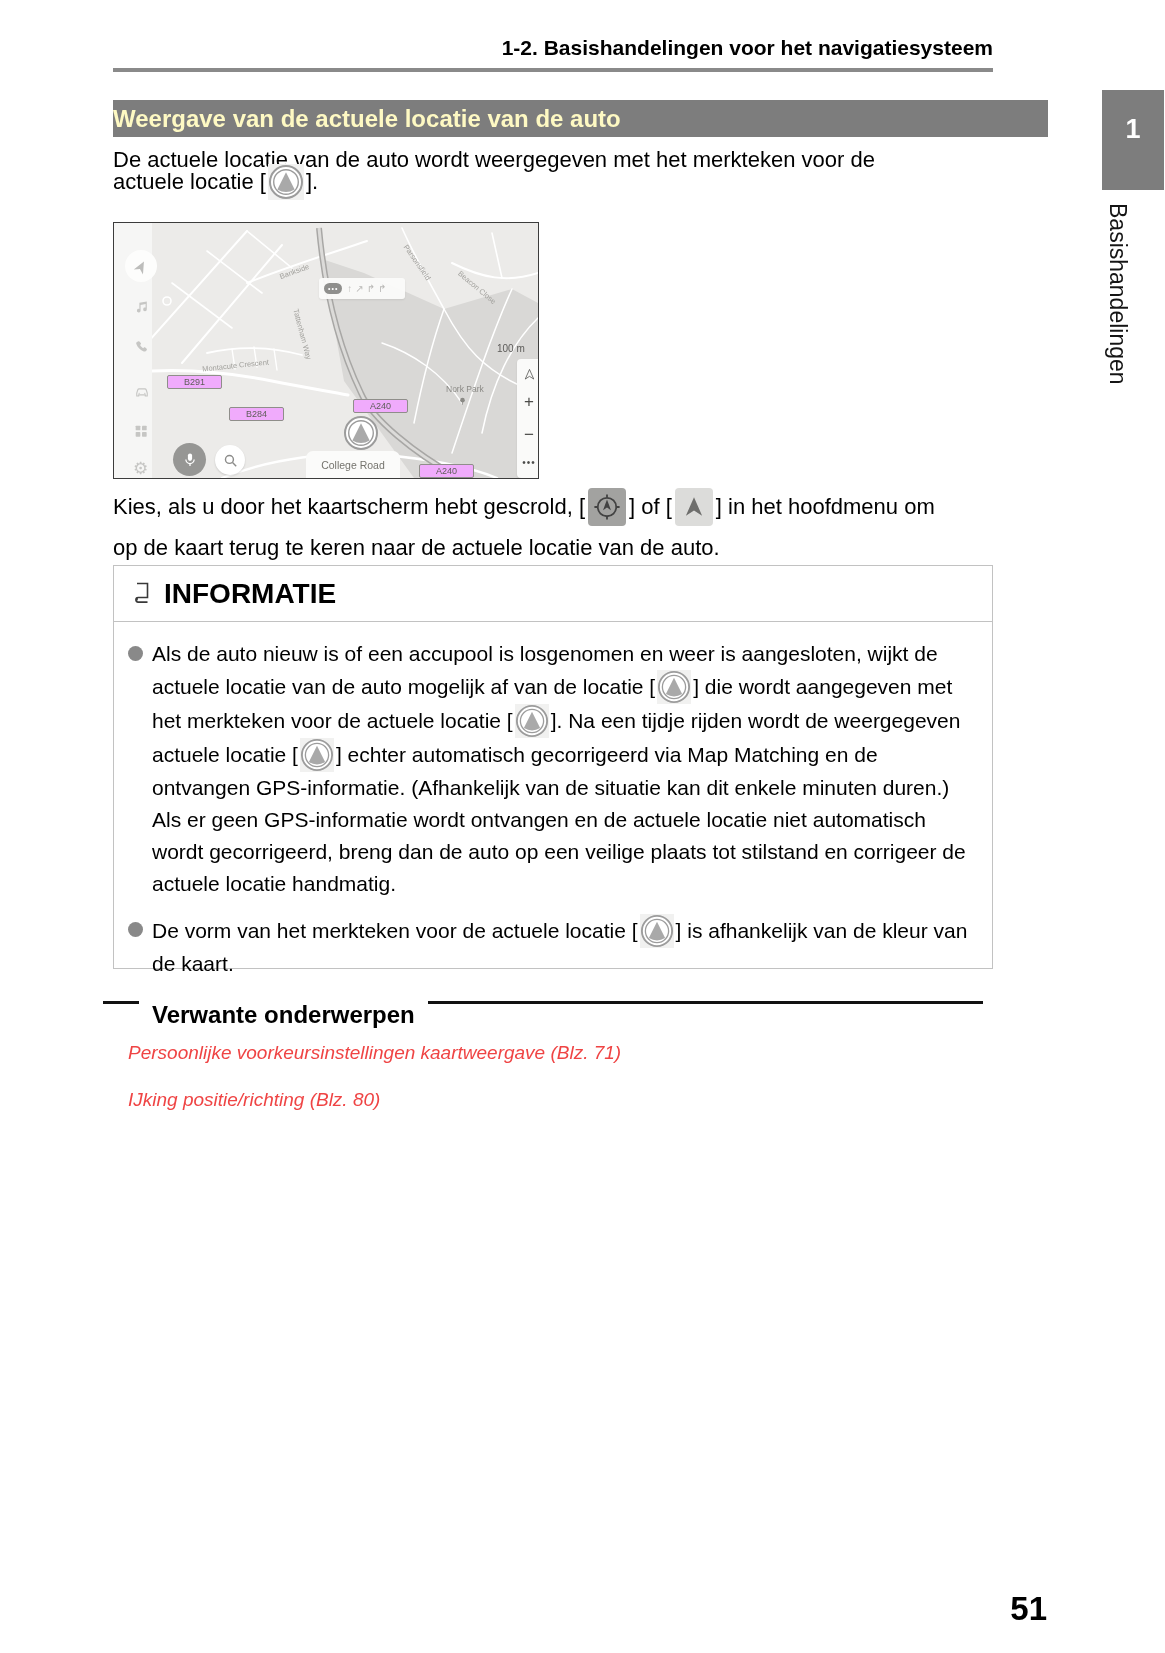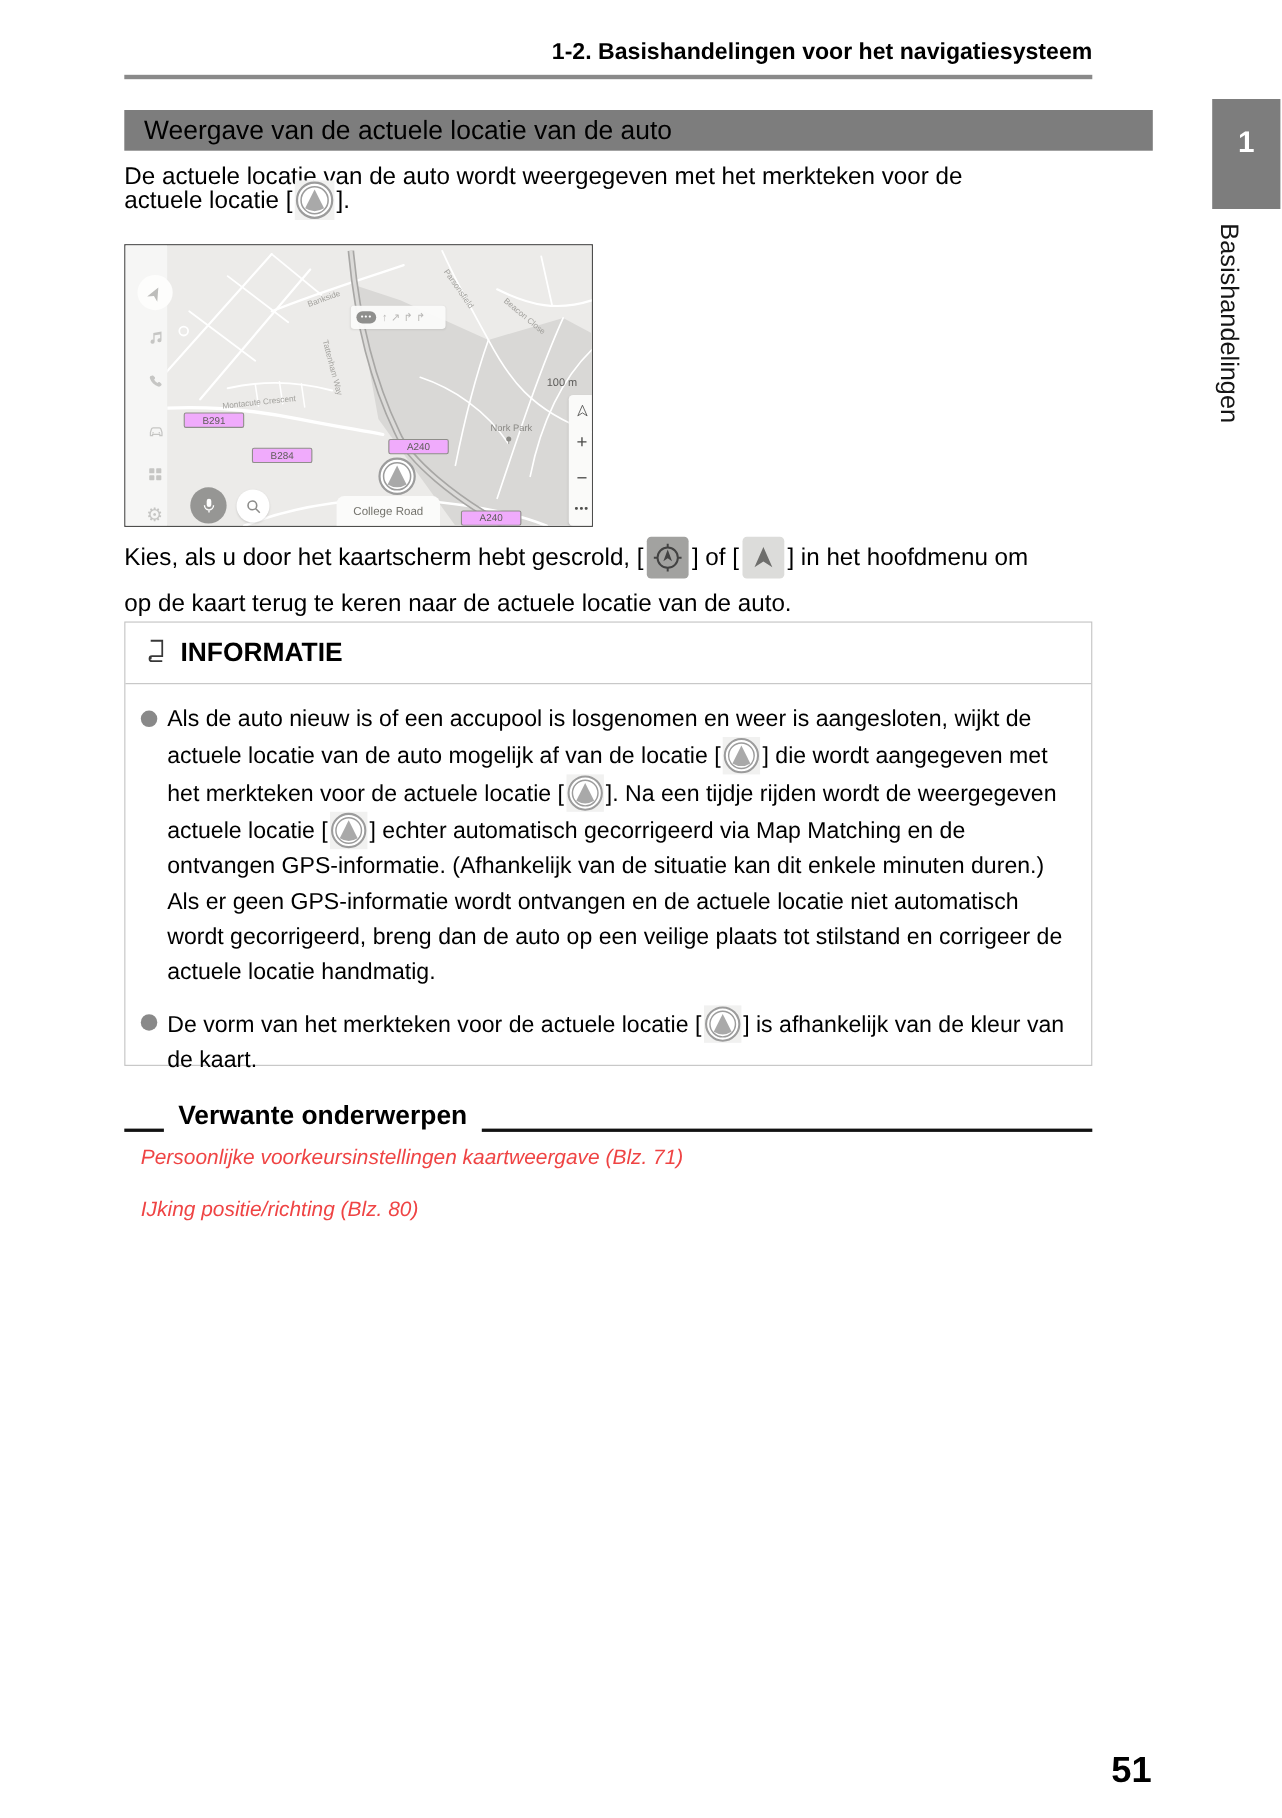--- a/index.html
+++ b/index.html
@@ -9,21 +9,21 @@
   }
   
   .page-header{position:absolute;top:36px;right:172px;font-size:21px;font-weight:bold;}
   .header-rule{position:absolute;left:113px;top:68px;width:880px;height:4px;background:#8a8a8a;}
   
   .chapter-tab{position:absolute;left:1102px;top:90px;width:62px;height:100px;background:#7d7d7d;
     color:#fff;font-size:27px;font-weight:bold;text-align:center;box-sizing:border-box;padding-top:24px;}
   .side-label{position:absolute;left:1104px;top:203px;writing-mode:vertical-rl;font-size:23px;color:#151515;}
   
   .title-bar{position:absolute;left:113px;top:100px;width:935px;height:37px;background:#7d7d7d;
-    color:#000000;font-size:24px;font-weight:normal;line-height:37px;padding-left:18px;box-sizing:border-box;}
+    color:#fef9c3;font-size:24px;font-weight:bold;line-height:37px;box-sizing:border-box;}
   
   .body-line{position:absolute;left:113px;font-size:22px;line-height:30px;}
   .iconline{display:flex;align-items:center;}
   .loc-inline{display:inline-block;width:36px;height:36px;background:#f1f1f0;margin:0 2px;vertical-align:-11px;}
   .loc-inline svg{display:block;}
   .sq-icon{display:inline-block;width:38px;height:38px;border-radius:4px;margin:0 3px;position:relative;}
   .sq-icon svg{position:absolute;left:50%;top:50%;transform:translate(-50%,-50%);}
   .sq-gray{background:#a2a2a0;}
   .sq-light{background:#dcdcda;}
   
@@ -50,27 +50,27 @@
     border-radius:7px 7px 0 0;text-align:center;font-size:10.5px;color:#75746e;padding-top:8px;box-sizing:border-box;}
   .park-label{position:absolute;left:332px;top:161px;font-size:8.5px;color:#8a8985;}
   .tree{position:absolute;left:343px;top:170px;color:#8a8985;}
   .circle-btn{position:absolute;border-radius:50%;}
   .mic-btn2{left:59px;top:220px;width:33px;height:33px;background:#969694;display:flex;align-items:center;justify-content:center;color:#fff;}
   .search-btn{left:101px;top:222px;width:30px;height:30px;background:#ffffff;display:flex;align-items:center;justify-content:center;color:#8b8b89;box-shadow:0 1px 2px rgba(0,0,0,.15);}
   .marker{position:absolute;left:229px;top:192px;}
   
   .info-box{position:absolute;left:113px;top:565px;width:880px;height:404px;border:1px solid #c2c2c2;box-sizing:border-box;}
   .info-header{height:55px;border-bottom:1px solid #c2c2c2;display:flex;align-items:center;padding-left:16px;gap:10px;}
-  .info-title{font-size:24px;font-weight:bold;}
+  .info-title{font-size:28px;font-weight:bold;}
   .info-body{padding:16px 18px 0 14px;font-size:21px;line-height:1.52;}
   .bullet{position:relative;padding-left:24px;margin-bottom:14px;}
   .bullet::before{content:'';position:absolute;left:0;top:8px;width:15px;height:15px;border-radius:50%;background:#898989;}
   .bullet .loc-inline{width:34px;height:34px;vertical-align:-10px;}
   
-  .related{position:absolute;left:113px;top:1001px;width:880px;display:flex;align-items:flex-end;}
+  .related{position:absolute;left:103px;top:1001px;width:880px;display:flex;align-items:flex-start;}
   .rel-dash{width:36px;height:3px;background:#121212;}
   .rel-title{font-size:24px;font-weight:bold;margin:0 13px;white-space:nowrap;}
   .rel-line{flex:1;height:3px;background:#121212;}
   .rel-link{position:absolute;left:128px;font-size:19px;color:#ef4444;cursor:pointer;font-style:italic;}
   
   .page-number{position:absolute;right:118px;top:1590px;font-size:33px;font-weight:bold;}
 </style>
 </head>
 <body>
 

